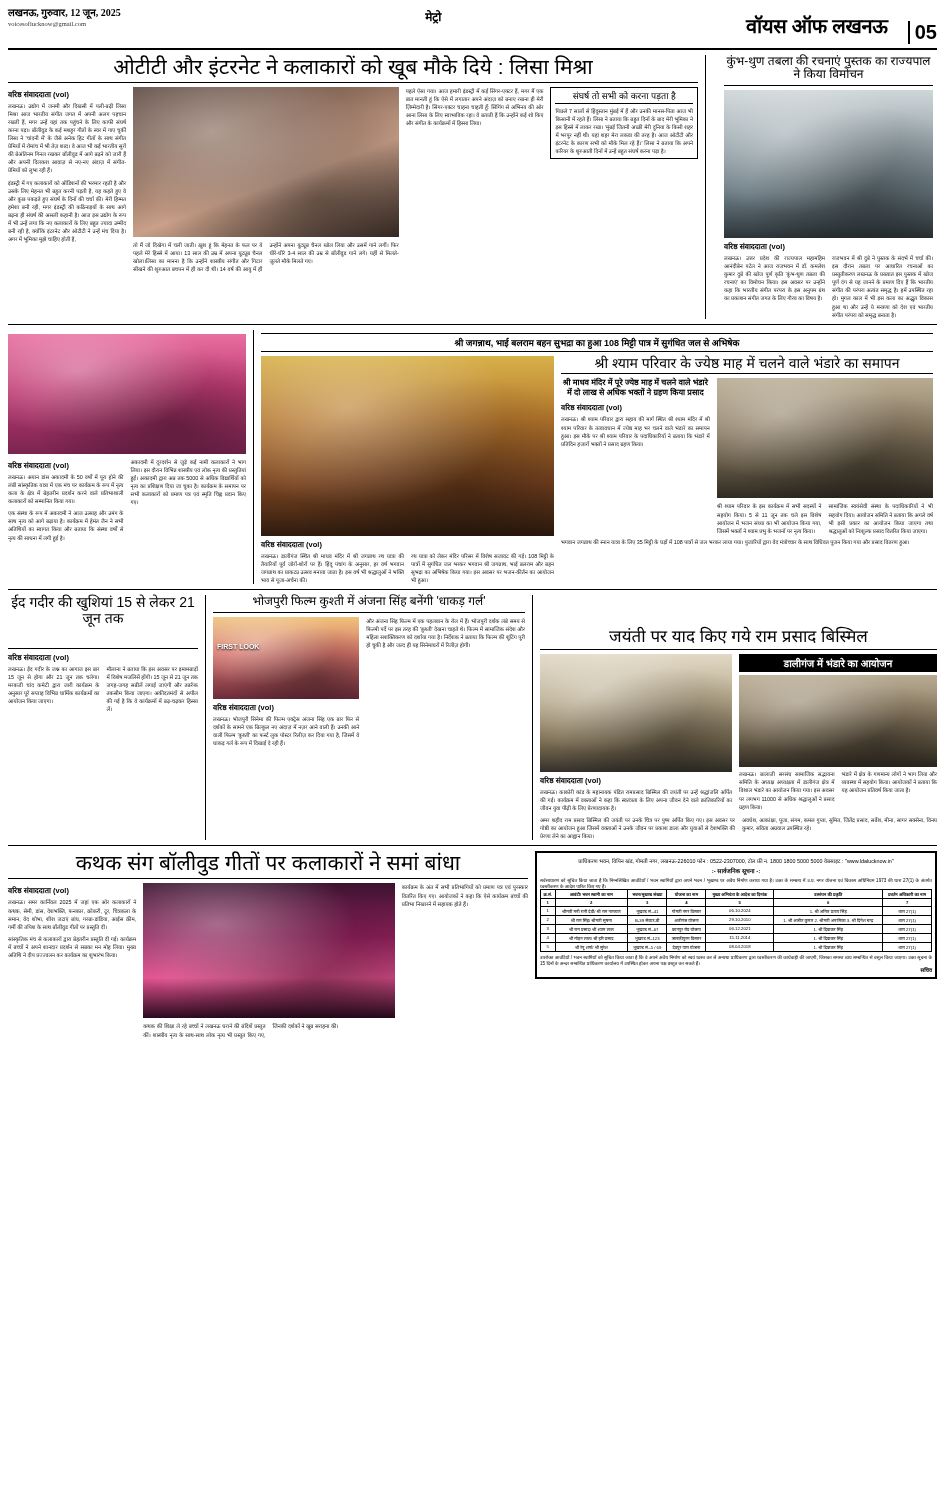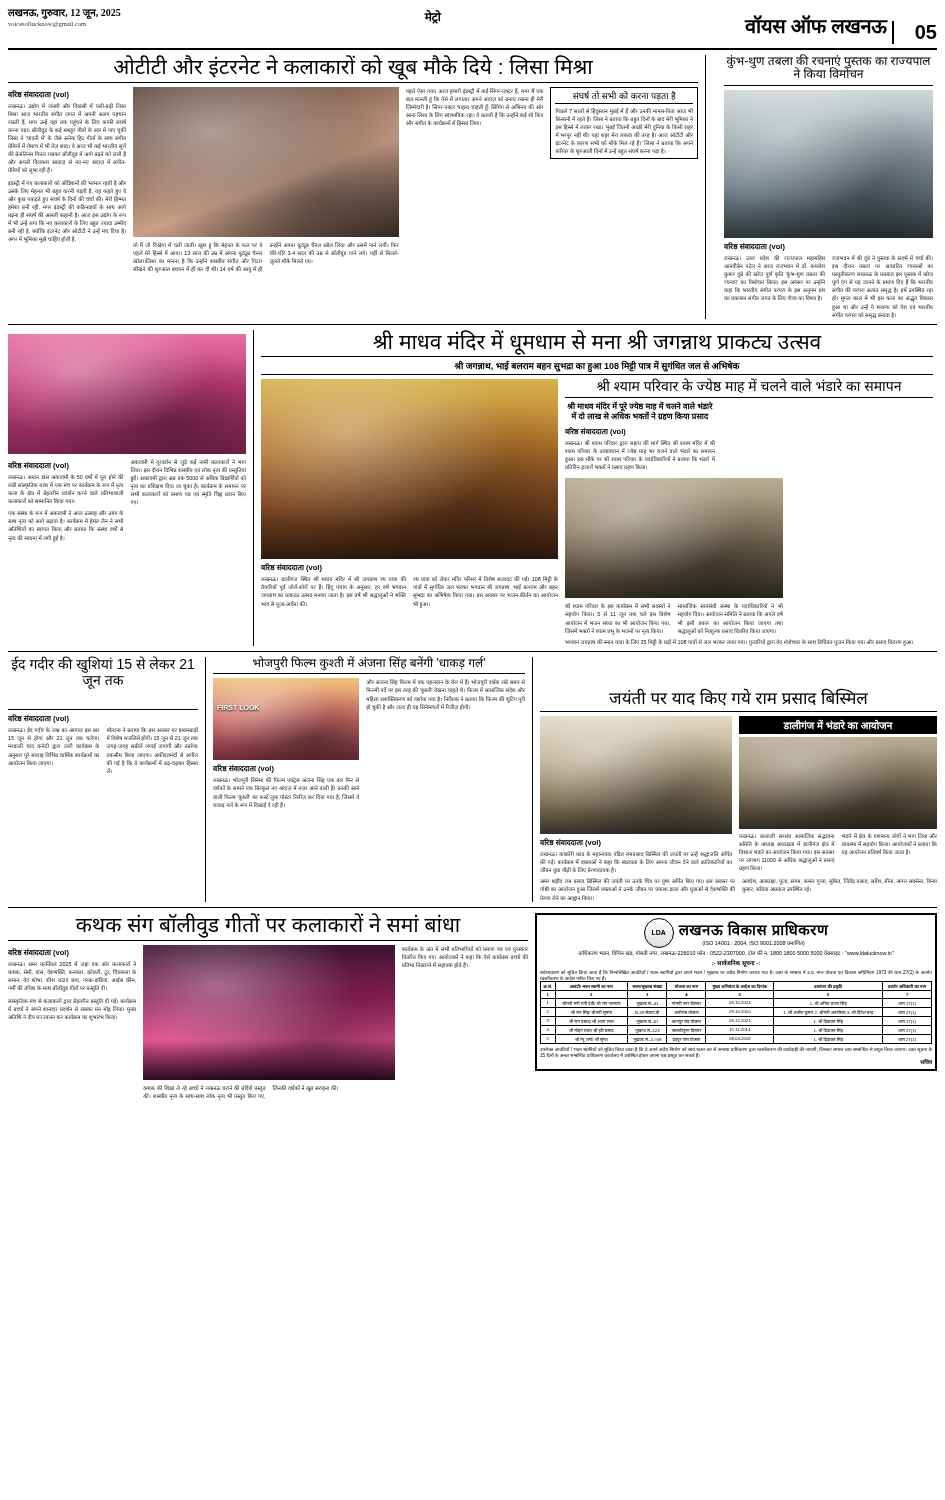--- a/index.html
+++ b/index.html
@@ -13,23 +13,23 @@
   }
   .page { width:945px; height:1500px; position:relative; padding:6px 8px; }
 
   
   .masthead { display:flex; align-items:flex-start; justify-content:space-between;
      border-bottom:2px solid #000; padding-bottom:4px; }
   .mh-left { font-size:9.5px; line-height:1.35;font-family:Liberation Serif, serif; }
   .mh-left .date { font-weight:bold; font-size:10px; }
   .mh-left .mail { font-size:6.5px; color:#333; }
   .mh-center { font-size:12px; font-weight:bold; padding-top:2px; }
-  .mh-right { display:flex; align-items:center; gap:5px; }
+  .mh-right { display:flex; align-items:center; gap:20px; }
   .mh-right .brand { font-size:20px; font-weight:bold; letter-spacing:-0.3px; }
-  .mh-right .pgno { font-size:20px; font-weight:bold; border-left:2px solid #000; padding-left:21px;margin-top:15px;}
+  .mh-right .pgno { font-size:20px; font-weight:bold; border-left:2px solid #000; padding-left:5px;margin-top:15px;}
 
   
   .rule { border-top:1px solid #000; }
   .hl { font-weight:normal; line-height:1.12; }
   .byline { font-size:7.5px; font-weight:bold; margin:2px 0 3px 0; }
   .body { font-size:5.4px; line-height:1.5; text-align:justify; color:#111; }
   .cols2 { column-count:2; column-gap:7px; }
 
   
   .ph { position:relative; overflow:hidden; background:#8a8a8a; }
@@ -154,37 +154,36 @@
           <div class="body" style="margin-top:4px;">एक संस्था के रूप में अकादमी ने आज उत्साह और उमंग के साथ नृत्य को आगे बढ़ाया है। कार्यक्रम में हेमंत जैन ने सभी अतिथियों का स्वागत किया और बताया कि संस्था वर्षों से नृत्य की साधना में लगी हुई है।</div>
         </div>
         <div style="width:50%;">
           <div class="body">अकादमी में दूरदर्शन से जुड़े कई नामी कलाकारों ने भाग लिया। इस दौरान विभिन्न शास्त्रीय एवं लोक नृत्य की प्रस्तुतियां हुईं। अकादमी द्वारा अब तक 5000 से अधिक विद्यार्थियों को नृत्य का प्रशिक्षण दिया जा चुका है। कार्यक्रम के समापन पर सभी कलाकारों को प्रमाण पत्र एवं स्मृति चिह्न प्रदान किए गए।</div>
         </div>
       </div>
     </div>
 
     <div style="width:680px;" class="sep-v">
       <div style="padding-left:7px;">
-        <div class="hl h-xl" style="text-align:center;">श्री माधव मंदिर में धूमधाम से मना श्री जगन्नाथ प्राकट्य उत्सव</div>
         <div class="sub" style="border-top:1px solid #000;border-bottom:1px solid #000;margin-top:3px;padding:2px 0;">श्री जगन्नाथ, भाई बलराम बहन सुभद्रा का हुआ 108 मिट्टी पात्र में सुगंधित जल से अभिषेक</div>
 
         <div class="flexrow" style="margin-top:4px;">
 
           <div style="width:300px;">
             <div class="ph ph-temple" style="width:100%;height:180px;"></div>
             <div class="byline" style="margin-top:3px;">वरिष्ठ संवाददाता (vol)</div>
             <div class="flexrow">
               <div class="body" style="width:50%;">लखनऊ। डालीगंज स्थित श्री माधव मंदिर में श्री जगन्नाथ रथ यात्रा की तैयारियों पूर्व जोरों-शोरों पर हैं। हिंदू पंचांग के अनुसार, हर वर्ष भगवान जगन्नाथ का प्राकट्य उत्सव मनाया जाता है। इस वर्ष भी श्रद्धालुओं ने भक्ति भाव से पूजा-अर्चना की।</div>
               <div class="body" style="width:50%;">रथ यात्रा को लेकर मंदिर परिसर में विशेष सजावट की गई। 108 मिट्टी के पात्रों में सुगंधित जल भरकर भगवान श्री जगन्नाथ, भाई बलराम और बहन सुभद्रा का अभिषेक किया गया। इस अवसर पर भजन-कीर्तन का आयोजन भी हुआ।</div>
             </div>
           </div>
 
           <div style="width:372px;">
             <div class="hl h-md" style="text-align:center;border-bottom:1px solid #000;padding-bottom:2px;">श्री श्याम परिवार के ज्येष्ठ माह में चलने वाले भंडारे का समापन</div>
-            <div class="flexrow" style="margin-top:4px;flex-direction:column;">
+            <div class="flexrow" style="margin-top:4px;">
               <div style="width:150px;">
                 <div class="kicker">श्री माधव मंदिर में पूरे ज्येष्ठ माह में चलने वाले भंडारे में दो लाख से अधिक भक्तों ने ग्रहण किया प्रसाद</div>
                 <div class="byline" style="margin-top:4px;">वरिष्ठ संवाददाता (vol)</div>
                 <div class="body">लखनऊ। श्री श्याम परिवार द्वारा सहाय की मार्ग स्थित श्री श्याम मंदिर में श्री श्याम परिवार के तत्वावधान में ज्येष्ठ माह भर चलने वाले भंडारे का समापन हुआ। इस मौके पर श्री श्याम परिवार के पदाधिकारियों ने बताया कि भंडारे में प्रतिदिन हजारों भक्तों ने प्रसाद ग्रहण किया।</div>
               </div>
               <div style="width:218px;">
                 <div class="ph ph-crowd" style="width:100%;height:120px;"></div>
                 <div class="flexrow" style="margin-top:4px;">
                   <div class="body" style="width:50%;">श्री श्याम परिवार के इस कार्यक्रम में सभी सदस्यों ने सहयोग किया। 5 से 11 जून तक चले इस विशेष आयोजन में भजन संध्या का भी आयोजन किया गया, जिसमें भक्तों ने श्याम प्रभु के भजनों पर नृत्य किया।</div>
                   <div class="body" style="width:50%;">सामाजिक स्वयंसेवी संस्था के पदाधिकारियों ने भी सहयोग दिया। आयोजन समिति ने बताया कि अगले वर्ष भी इसी प्रकार का आयोजन किया जाएगा तथा श्रद्धालुओं को निःशुल्क प्रसाद वितरित किया जाएगा।</div>
@@ -273,27 +272,20 @@
           <div class="cols2 body" style="margin-top:4px;">कथक की शिक्षा ले रहे बच्चों ने लखनऊ घराने की बंदिशें प्रस्तुत कीं। शास्त्रीय नृत्य के साथ-साथ लोक नृत्य भी प्रस्तुत किए गए, जिनकी दर्शकों ने खूब सराहना की।</div>
         </div>
         <div style="width:128px;">
           <div class="body">कार्यक्रम के अंत में सभी प्रतिभागियों को प्रमाण पत्र एवं पुरस्कार वितरित किए गए। आयोजकों ने कहा कि ऐसे कार्यक्रम बच्चों की प्रतिभा निखारने में सहायक होते हैं।</div>
         </div>
       </div>
     </div>
 
     <div style="width:405px;">
       <div class="ad">
-        <div class="ad-top">
-          <div class="ad-logo">LDA</div>
-          <div>
-            <div class="ad-title">लखनऊ विकास प्राधिकरण</div>
-            <div class="ad-sub">(ISO 14001 : 2004, ISO 9001:2008 प्रमाणित)</div>
-          </div>
-        </div>
         <div class="ad-sub" style="margin-top:1px;">प्राधिकरण भवन, विपिन खंड, गोमती नगर, लखनऊ-226010  फोन : 0522-2307000, टोल फ्री न. 1800 1800 5000 5000 वेबसाइट : "www.ldalucknow.in"</div>
         <div class="ad-sub2">:- सार्वजनिक सूचना -:</div>
         <div class="ad-foot">सर्वसाधारण को सूचित किया जाता है कि निम्नलिखित आवंटियों / भवन स्वामियों द्वारा अपने भवन / भूखण्ड पर अवैध निर्माण कराया गया है। उक्त के सम्बन्ध में उ.प्र. नगर योजना एवं विकास अधिनियम 1973 की धारा 27(1) के अंतर्गत ध्वस्तीकरण के आदेश पारित किए गए हैं।</div>
 
         <table class="lda">
           <thead>
             <tr>
               <th>क्र.सं.</th>
               <th>आवंटी/ भवन स्वामी का नाम</th>
               <th>भवन/भूखण्ड संख्या</th>

